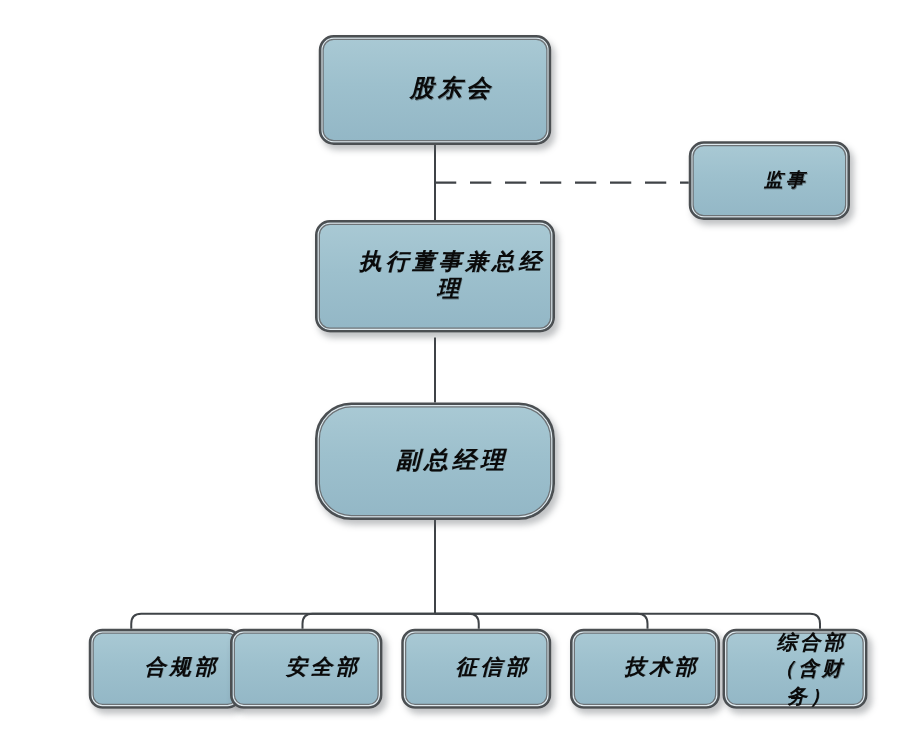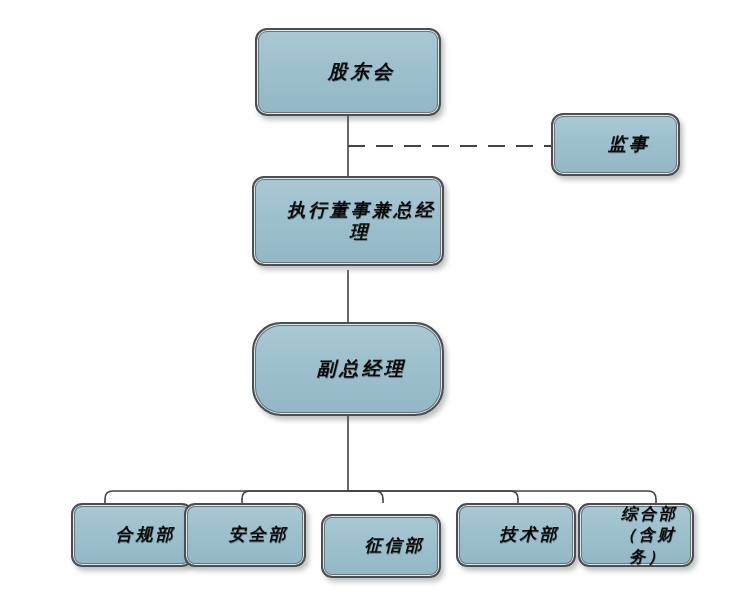--- a/index.html
+++ b/index.html
@@ -61,21 +61,21 @@
 
   
   .n-shareholders {
     left: 255px;  top: 28px;   width: 186px; height: 88px;
   }
   .n-shareholders .node-label { font-size: 19px; }
 
   .n-supervisor {
     left: 551px;  top: 113px;  width: 129px; height: 63px;
   }
-  .n-supervisor .node-label { font-size: 18px; }
+  .n-supervisor .node-label { font-size: 15px; }
 
   .n-exec {
     left: 252px;  top: 176px;  width: 192px; height: 90px;
   }
   .n-exec .node-label { font-size: 18px; }
 
   .n-deputy {
     left: 252px;  top: 322px;  width: 192px; height: 94px; border-radius: 29px;
   }
   .n-deputy .node-label { font-size: 19px; }
@@ -83,21 +83,21 @@
   .dept {
     top: 503px;
     height: 64px;
     border-radius: 11px;
   }
   .dept .node-label { font-size: 17px; }
   .dept.two-line .node-label { font-size: 16px; line-height: 1.35; }
 
   .d0 { left: 47px;  width: 122px; margin-left: 24px; }
   .d1 { left: 184px; width: 122px; }
-  .d2 { left: 321px; width: 120px; margin-top: 11px; }
+  .d2 { left: 321px; width: 120px; }
   .d3 { left: 456px; width: 120px; }
   .d4 { left: 578px; width: 116px; }
 </style>
 </head>
 <body>
 
 <div id="org-chart">
 
   <svg id="connector-layer" viewBox="0 0 735 600" width="735" height="600">
 

